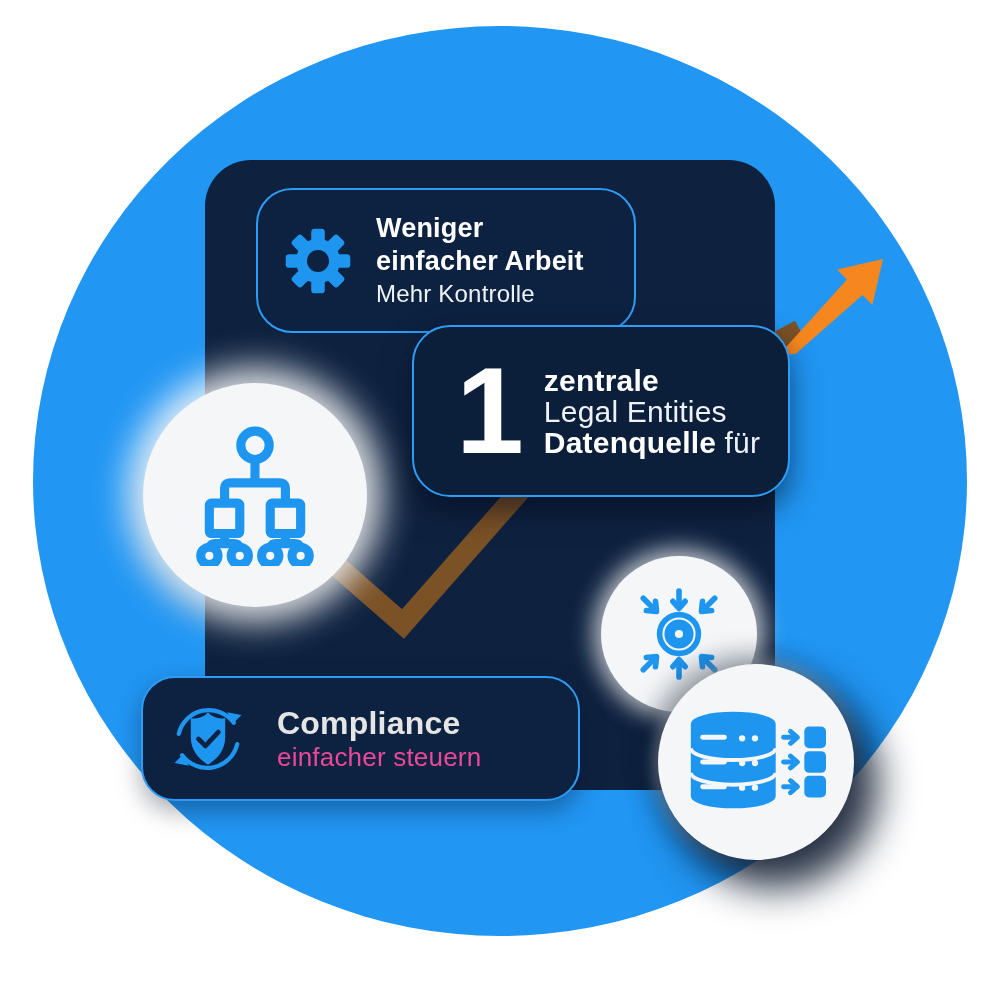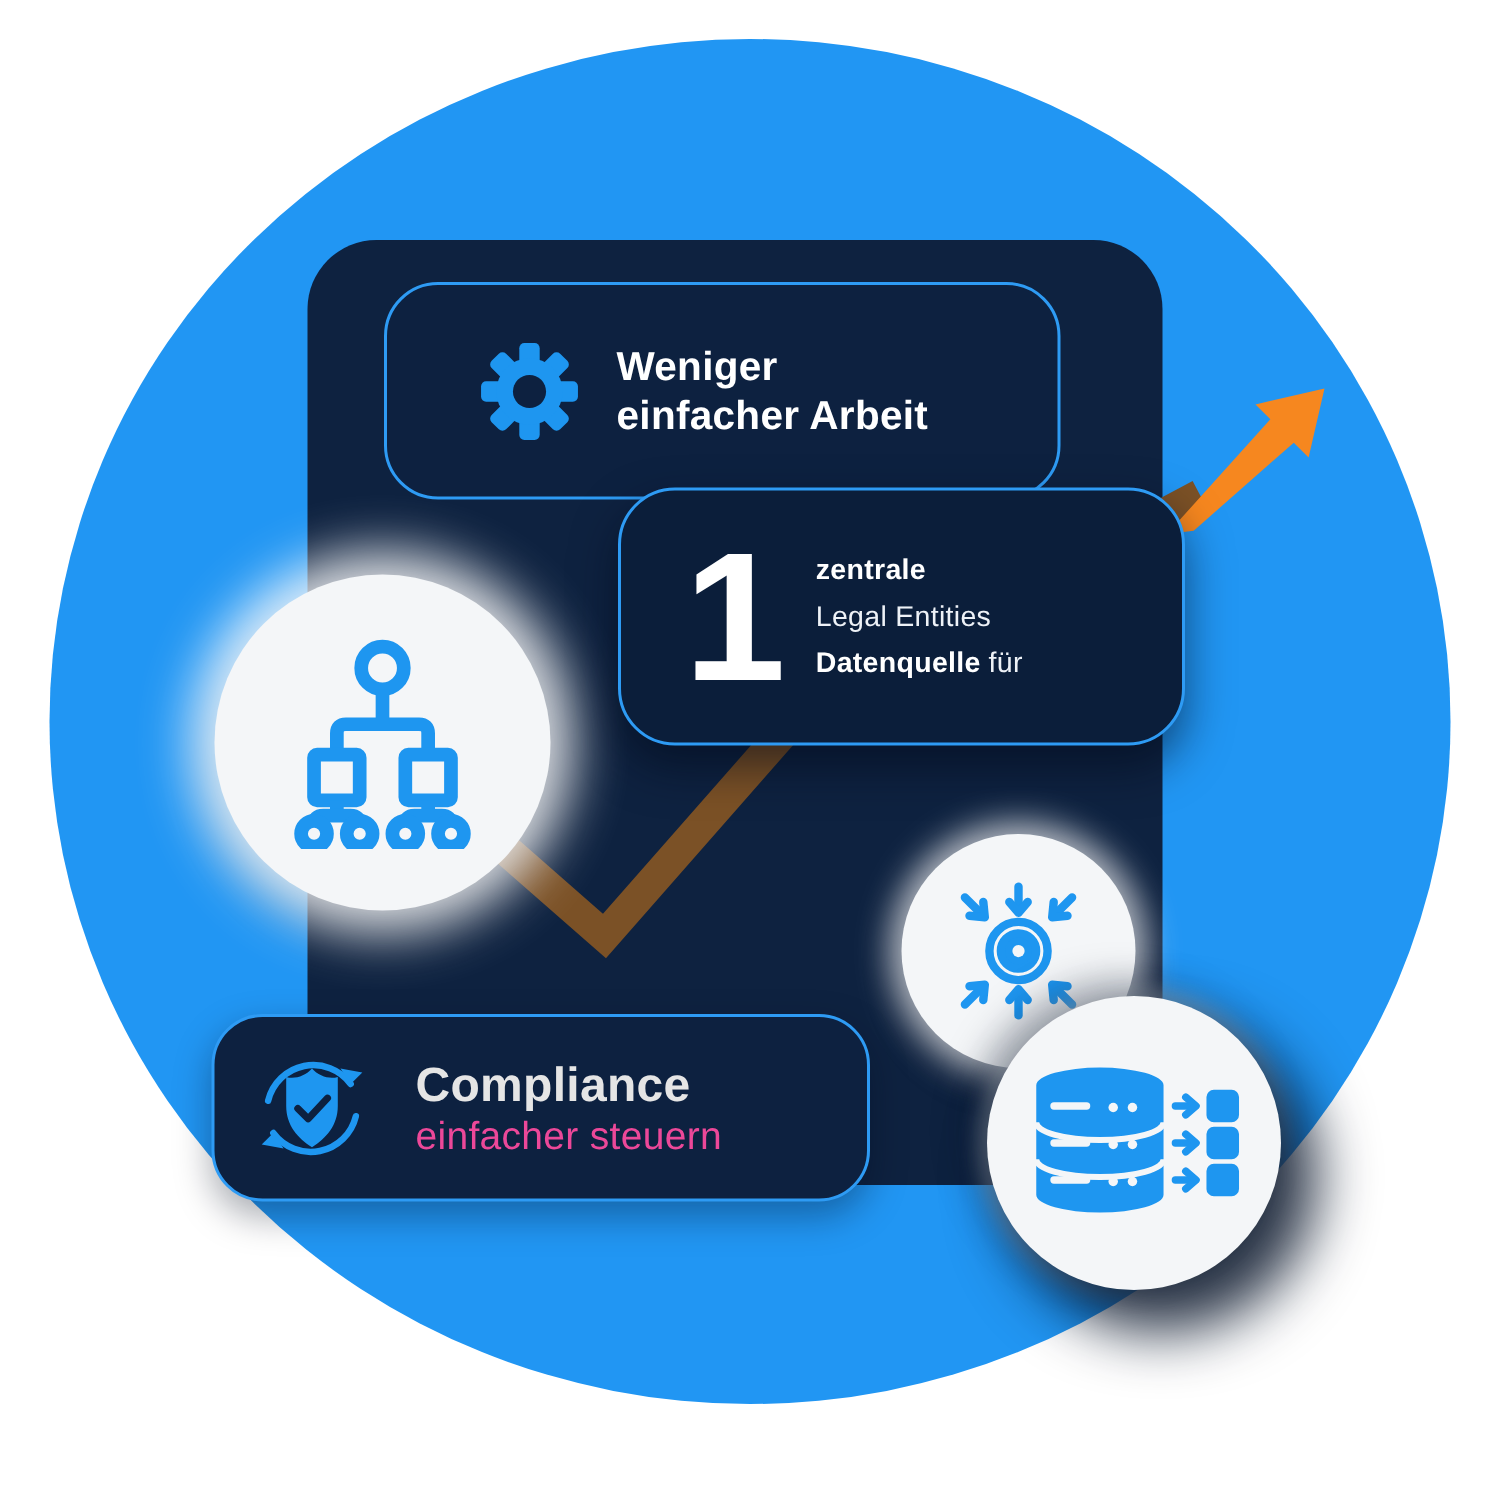--- a/index.html
+++ b/index.html
@@ -26,36 +26,36 @@
   .panel{
     position:absolute;left:205px;top:160px;width:570px;height:630px;
     background:#0e2240;border-radius:46px;z-index:1;
   }
   .chartline{position:absolute;left:0;top:0;z-index:2;}
   .card{
     position:absolute;display:flex;align-items:center;
     background:#0d2140;border:2px solid #2e9bf4;box-sizing:border-box;
     color:#fff;
   }
-  .card-top{left:256px;top:188px;width:451px;height:145px;border-radius:36px;z-index:4;padding-left:35px;}
+  .card-top{left:256px;top:188px;width:380px;height:145px;border-radius:36px;z-index:4;}
   .card-data{
     left:412px;top:325px;width:378px;height:172px;border-radius:38px;z-index:5;
     background:#0b1e3a;box-shadow:0 14px 30px rgba(2,10,25,0.55);
   }
   .card-compliance{left:141px;top:676px;width:439px;height:125px;border-radius:34px;z-index:5;
     box-shadow:0 10px 24px rgba(3,12,28,0.35);}
   .bold-line{font-weight:700;font-size:27px;line-height:33px;color:#ffffff;letter-spacing:.2px;}
   .reg-line{font-weight:400;font-size:24px;line-height:31px;color:#eef2f7;letter-spacing:.2px;}
   .card-top .icon-wrap{margin-left:26px;flex:0 0 auto;display:flex;}
   .card-top .txt{margin-left:24px;}
   .big-one{
     font-size:122px;font-weight:700;line-height:1;color:#ffffff;
     margin-left:42px;margin-right:20px;flex:0 0 auto;
   }
-  .ds-txt{font-size:19px;line-height:31px;letter-spacing:.2px;}
+  .ds-txt{font-size:30px;line-height:31px;letter-spacing:.2px;}
   .ds-bold{font-weight:700;color:#ffffff;}
   .ds-reg{font-weight:400;color:#eef2f7;}
   .sp{margin-left:.28em;}
   .card-compliance .icon-wrap{margin-left:22px;flex:0 0 auto;display:flex;}
   .card-compliance .txt{margin-left:26px;}
   .comp-title{font-weight:700;font-size:32px;line-height:38px;color:#e5e5e5;letter-spacing:.2px;}
   .comp-sub{font-weight:400;font-size:26px;line-height:31px;color:#ec4899;letter-spacing:.2px;}
   .wcircle{
     position:absolute;border-radius:50%;background:#f4f6f8;
     display:flex;align-items:center;justify-content:center;
@@ -118,20 +118,21 @@
           <rect x="-8" y="-38" width="16" height="18" rx="4" transform="rotate(270)"></rect>
           <rect x="-8" y="-38" width="16" height="18" rx="4" transform="rotate(315)"></rect>
           <circle cx="0" cy="0" r="26"></circle>
         </g>
         <circle cx="0" cy="0" r="13" fill="#0d2140"></circle>
       </svg>
     </span>
     <div class="txt">
       <div class="bold-line">Weniger</div>
       <div class="bold-line">einfacher Arbeit</div>
+      <div class="reg-line">Mehr Kontrolle</div>
     </div>
   </div>
 
   <div class="card card-data">
     <div class="big-one">1</div>
     <div class="ds-txt">
       <div>
         <span class="ds-bold">zentrale</span>
       </div>
       <div>

